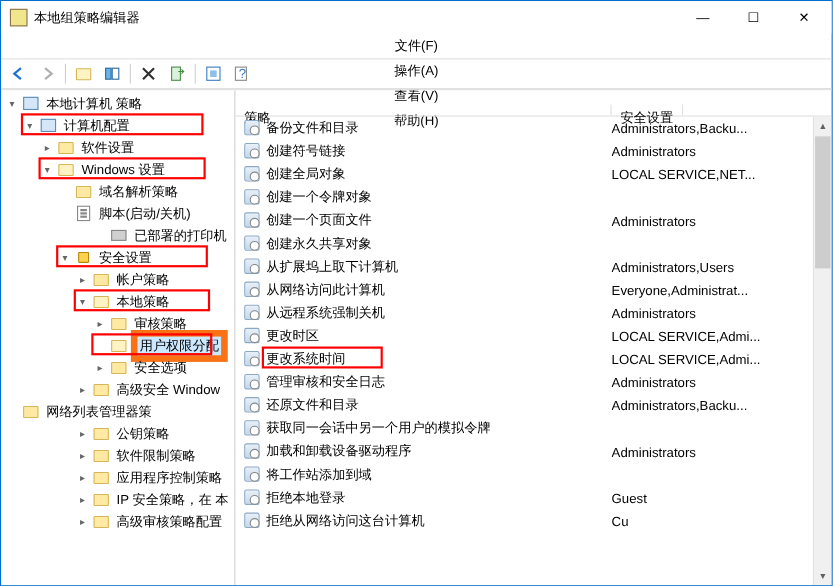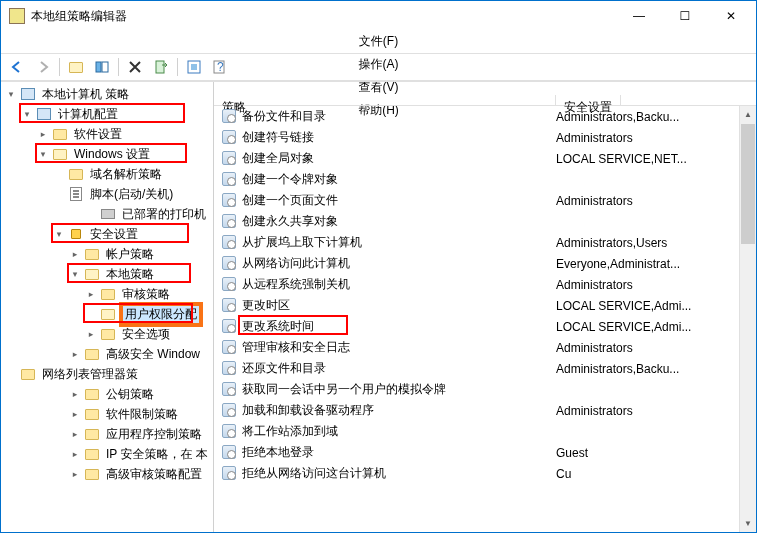--- a/index.html
+++ b/index.html
@@ -18,21 +18,21 @@
 .toolbar .tb { width: 24px; height: 22px; display: flex; align-items: center; justify-content: center; }
 .toolbar .sep { width: 1px; height: 18px; background: #d0d0d0; margin: 0 2px; }
 
 .main { flex: 1; display: flex; border-top: 1px solid #e0e0e0; overflow: hidden; }
 
 .tree { width: 213px; border-right: 1px solid #d0d0d0; overflow: auto; padding: 2px 0; position: relative; }
 .tree-row { display: flex; align-items: center; height: 20px; padding-left: 4px; white-space: nowrap; cursor: default; }
 .tree-row .exp { width: 12px; height: 12px; display: flex; align-items: center; justify-content: center; font-size: 9px; color: #666; }
 .tree-row .ico { width: 16px; height: 16px; margin: 0 3px; display: inline-flex; align-items: center; justify-content: center; }
 .tree-row .lbl { padding: 1px 3px; }
-.tree-row.selected .lbl { background: #cce8ff; border: 4px solid #f97316; padding: 0 2px; }
+.tree-row.selected .lbl { background: #cce8ff; border: 6px solid #f97316; padding: 0 2px; }
 .hl-red { border: 2px solid #ff0000; position: absolute; pointer-events: none; }
 
 .list { flex: 1; display: flex; flex-direction: column; overflow: hidden; position: relative; }
 .list-header { height: 24px; display: flex; border-bottom: 1px solid #e0e0e0; }
 .list-header .col { padding: 4px 8px; border-right: 1px solid #e0e0e0; margin-top: 13px; }
 .list-header .col:first-child { width: 342px; }
 .list-body { flex: 1; overflow: auto; }
 .list-row { height: 21px; display: flex; align-items: center; padding-left: 8px; }
 .list-row .c1 { width: 334px; display: flex; align-items: center; gap: 4px; }
 .list-row .c2 { flex: 1; white-space: nowrap; overflow: hidden; text-overflow: ellipsis; }

